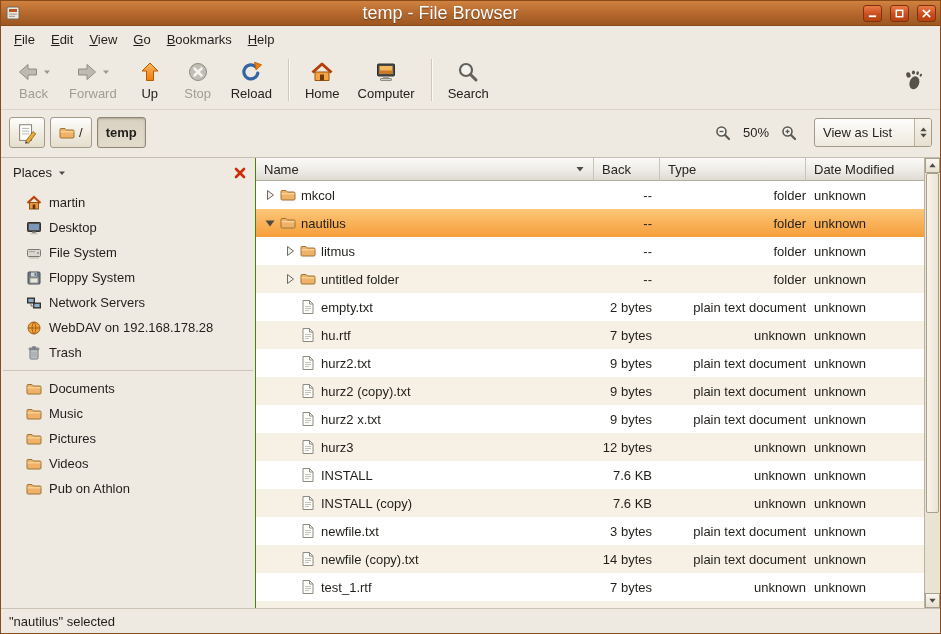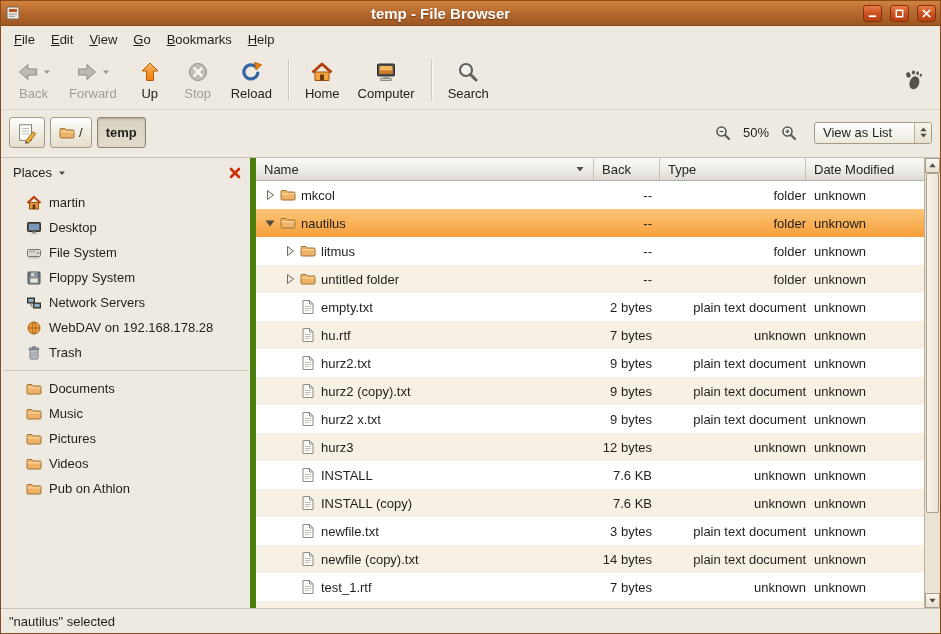--- a/index.html
+++ b/index.html
@@ -6,21 +6,21 @@
   html,body { background:#d8d4cc; }
   body { font-family:"Liberation Sans","DejaVu Sans",sans-serif; font-size:13px; color:#211f1c; }
 
   .window { width:941px; height:634px; display:flex; flex-direction:column; overflow:hidden;
             background:#efeae1; border:1px solid #8a4b1a; position:relative; }
 
   
   .titlebar { height:25px; flex:none; display:flex; align-items:center; padding:0 4px; gap:5px;
               background:linear-gradient(#d0813f,#b4672c 55%,#9c5720); border-bottom:1px solid #8a4b1a; }
   .win-icon { display:flex; }
-  .title { flex:1; text-align:center; color:#fff; font-weight:bold; font-size:15px;
+  .title { flex:1; text-align:center; color:#fff; font-weight:normal; font-size:18px;
            text-shadow:0 1px 1px rgba(60,25,0,.55); }
   .win-btn { width:19px; height:17px; border:1px solid #81310f; border-radius:3px; margin-left:3px;
              background:linear-gradient(#ec7c46,#c84e1e 55%,#b64111);
              display:flex; align-items:center; justify-content:center; }
 
   
   .menubar { display:flex; padding:2px 5px; flex:none; }
   .menu-item { padding:4px 8px; }
   .menu-item::first-letter { text-decoration:underline; }
 
@@ -38,32 +38,32 @@
   .locationbar { display:flex; align-items:center; gap:5px; padding:7px 8px 9px; flex:none; }
   .lbtn { height:31px; border:1px solid #a39a8a; border-radius:3px;
           background:linear-gradient(#fefefd,#f0ebdf 55%,#e5decd);
           display:flex; align-items:center; justify-content:center; gap:4px; padding:0 8px; }
   .lbtn.iconic { width:36px; padding:0; }
   .lbtn.active { background:linear-gradient(#d8d0c1,#e3dccd); border-color:#8f8678;
                  box-shadow:inset 0 1px 2px rgba(90,80,60,.35); font-weight:bold; }
   .loc-spacer { flex:1; }
   .flat-btn { padding:2px 4px; display:flex; align-items:center; }
   .zoom-label { margin:0 3px; }
-  .combo { width:118px; height:22px; margin-left:8px; border:1px solid #a39a8a; border-radius:3px;
+  .combo { width:118px; height:29px; margin-left:8px; border:1px solid #a39a8a; border-radius:3px;
            background:linear-gradient(#fdfdfc,#eee9dd); display:flex; align-items:center; overflow:hidden; }
   .combo-text { flex:1; padding:0 8px; white-space:nowrap; }
   .combo-stepper { width:17px; align-self:stretch; border-left:1px solid #b9b1a1;
                    display:flex; align-items:center; justify-content:center;
                    background:linear-gradient(#f7f4ec,#e7e0d0); }
 
   
   .main { flex:1; display:flex; min-height:0; border-top:1px solid #c6bfb1; }
 
   .sidebar { width:255px; flex:none; display:flex; flex-direction:column; background:#efeae1;
-             border-right:6px solid #4d7c0f; }
+             border-right:1px solid #4d7c0f; }
   .side-header { display:flex; align-items:center; margin:3px 4px 2px; flex:none; }
   .places-btn { display:flex; align-items:center; gap:6px; padding:4px 8px; border-radius:3px; }
   .side-close { margin-left:auto; padding:2px 4px; display:flex; }
   .places-list { flex:1; overflow:hidden; padding-top:4px; }
   .side-item { display:flex; align-items:center; gap:7px; height:25px; padding:0 25px; }
   .side-label { white-space:nowrap; overflow:hidden; }
   .side-sep { height:1px; background:#cdc6b8; margin:5px 2px; }
 
   .listview { flex:1; display:flex; min-width:0; background:#fff; }
   .list-content { flex:1; display:flex; flex-direction:column; min-width:0; }

